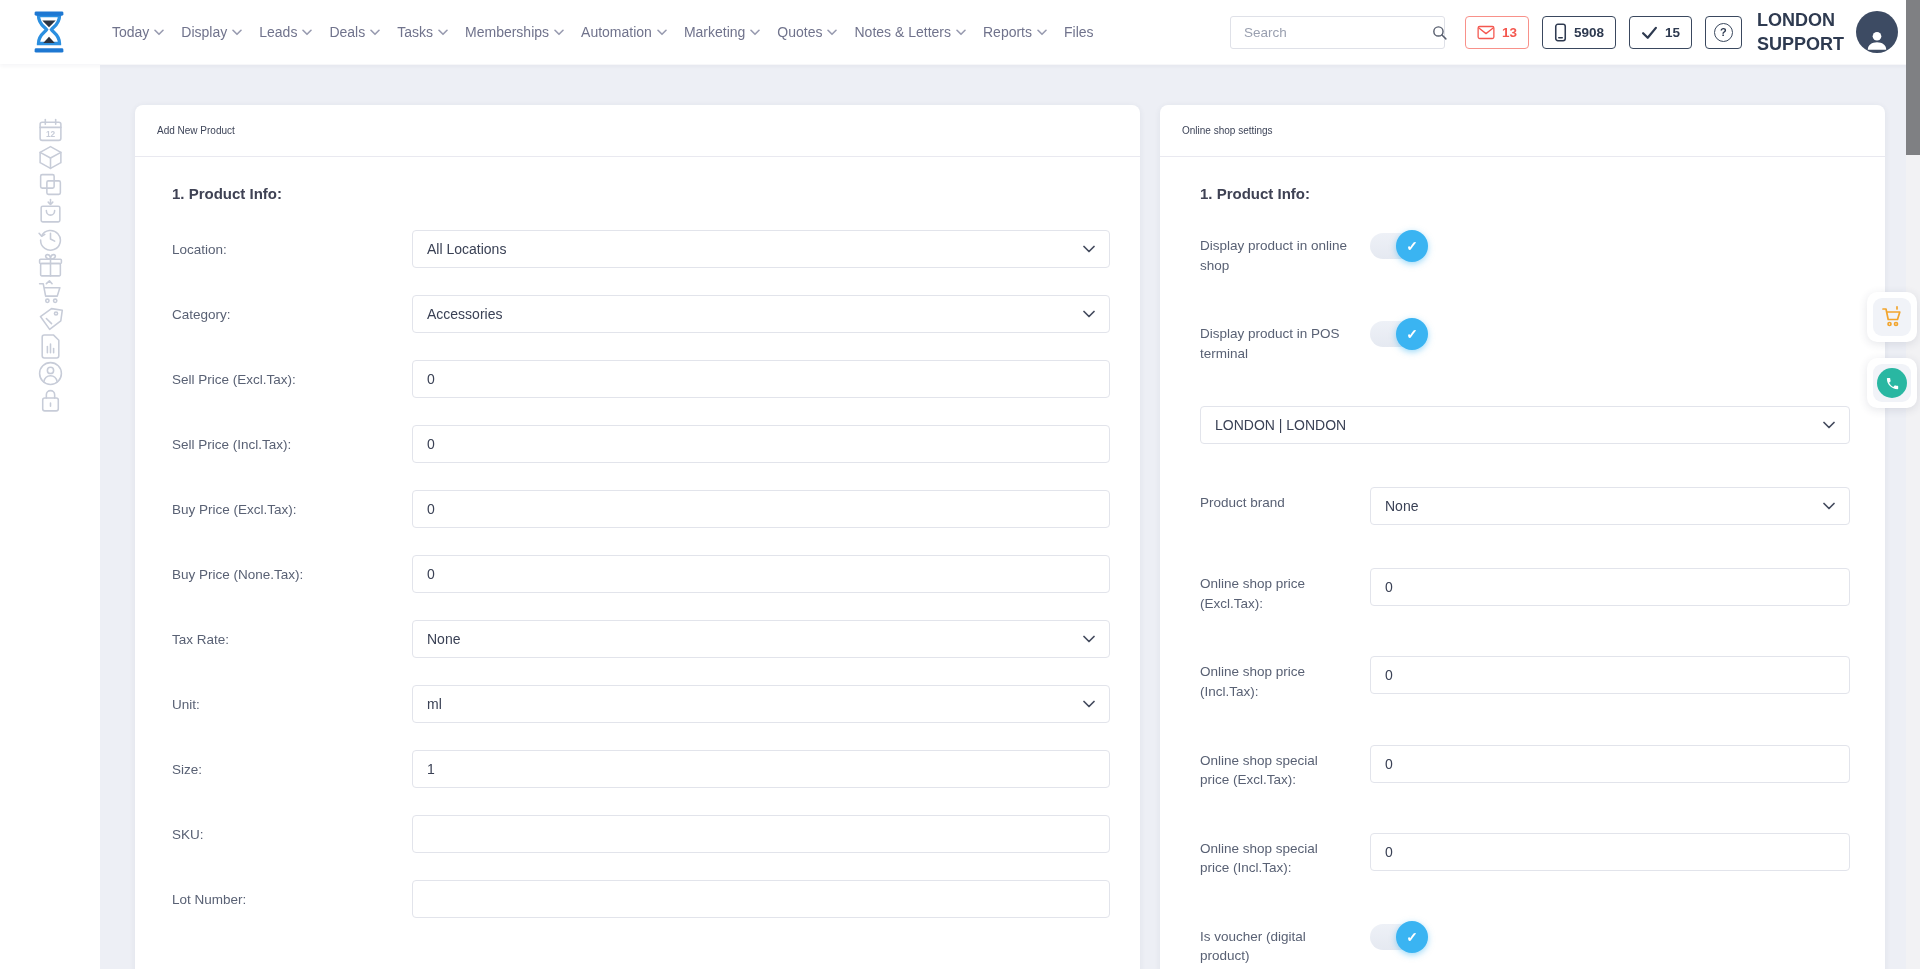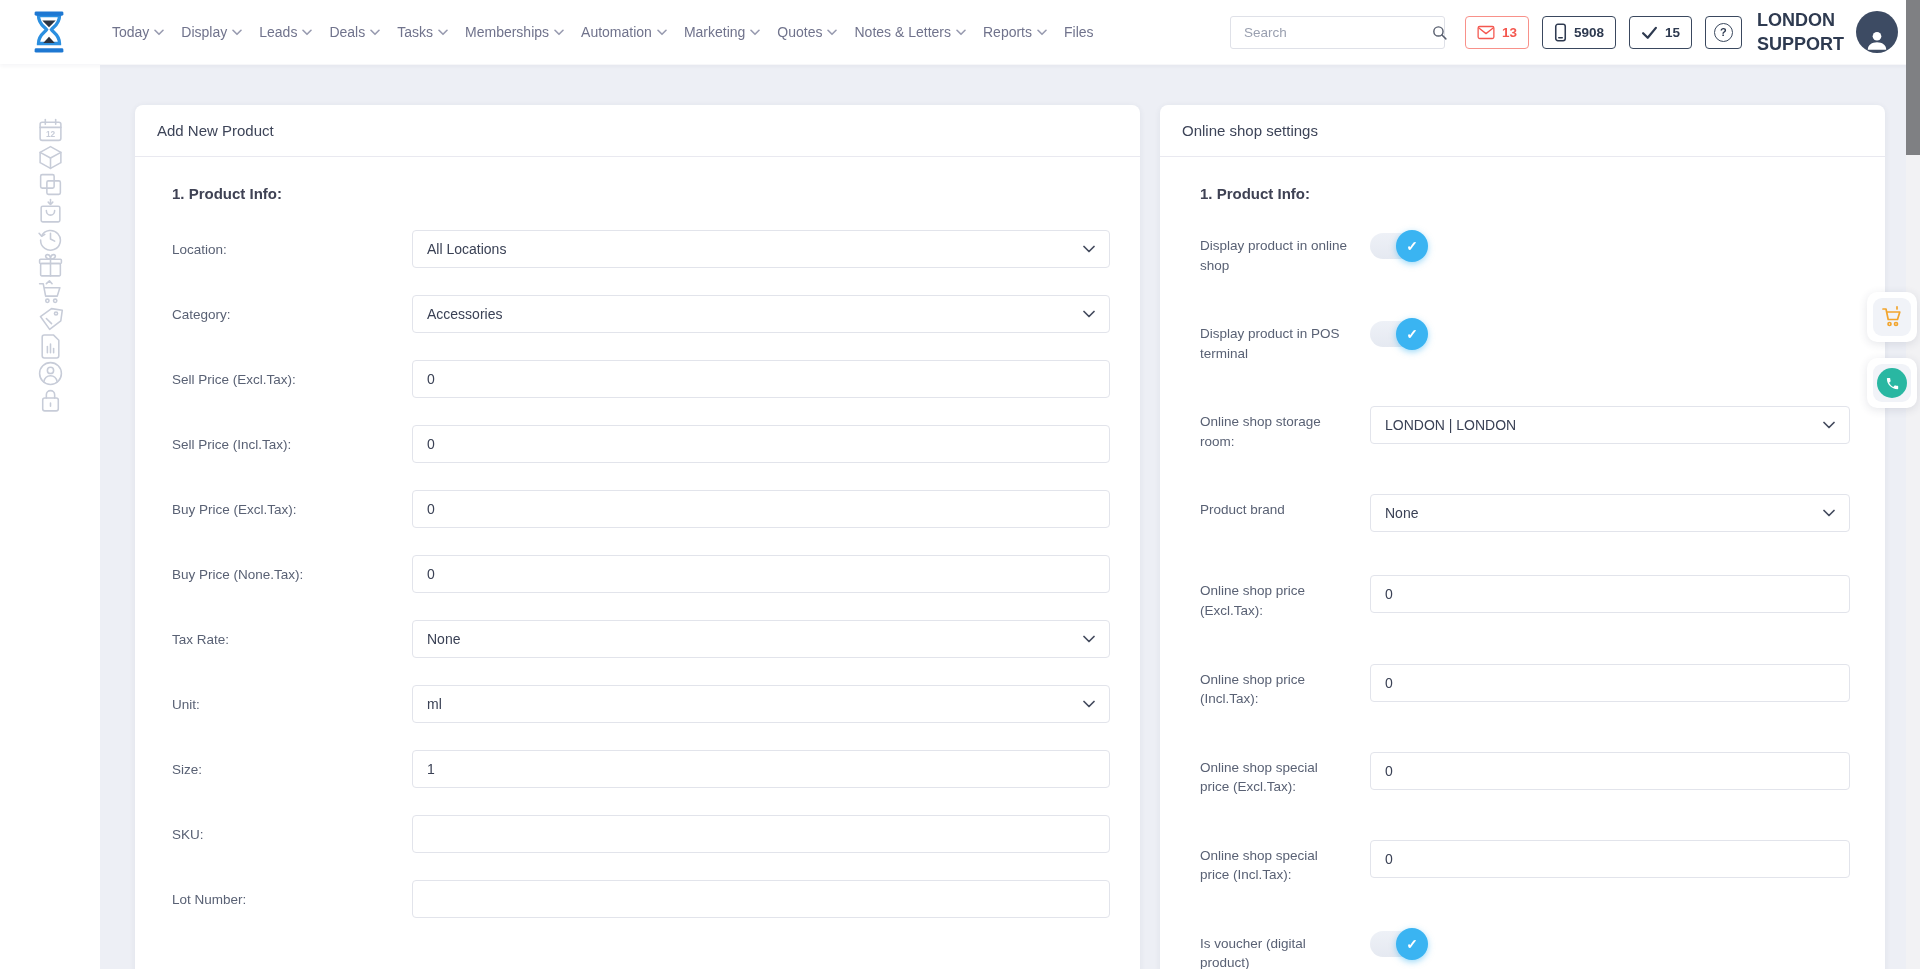--- a/index.html
+++ b/index.html
@@ -60,21 +60,21 @@
   }
   .side-icon text { fill:#c7ccd8; stroke:none; font-weight:bold; }
 
   
   .content { position:absolute; top:65px; left:100px; width:1820px; height:904px; background:#edeff5; }
 
   .panel { position:absolute; background:#fff; border-radius:8px; box-shadow:0 1px 6px rgba(40,50,80,0.07); }
   .panel-left  { left:35px;  top:40px; width:1005px; height:1100px; }
   .panel-right { left:1060px; top:40px; width:725px; height:1100px; }
   .panel-header { height:52px; display:flex; align-items:center; padding:0 22px;
-                  border-bottom:1px solid #e9e9f0; font-size:15px; color:#3d4458; }
+                  border-bottom:1px solid #e9e9f0; font-size:10px; color:#3d4458; }
   .panel-body-l { padding:28px 30px 0 37px; }
   .panel-body-r { padding:28px 35px 0 40px; }
   .section-title { font-size:15px; font-weight:bold; color:#3f4254; margin-bottom:28px; }
 
   
   .frow { display:flex; align-items:center; margin-bottom:27px; }
   .frow-r { display:flex; align-items:flex-start; margin-bottom:43px; }
   .flabel { width:240px; flex:0 0 auto; font-size:13.5px; color:#596174; padding-right:15px; }
   .flabel-r { width:170px; flex:0 0 auto; font-size:13.5px; color:#596174; padding-right:20px; line-height:1.45; padding-top:6px; }
   .fcontrol { flex:1; }
@@ -429,21 +429,20 @@
       <div class="frow-r">
         <label class="flabel-r">Display product in POS terminal</label>
         <div class="toggle">
           <span class="knob">
               <span class="tick">✓</span>
             </span>
         </div>
       </div>
 
       <div class="frow-r">
-        <label class="flabel-r">Online shop storage room:</label>
         <div class="fcontrol">
             <div class="select">
           <span>LONDON | LONDON</span>
           <svg class="chev" viewBox="0 0 12 8">
                 <path d="M1 1.5 L6 6.5 L11 1.5"></path>
               </svg>
         </div>
           </div>
       </div>
 

